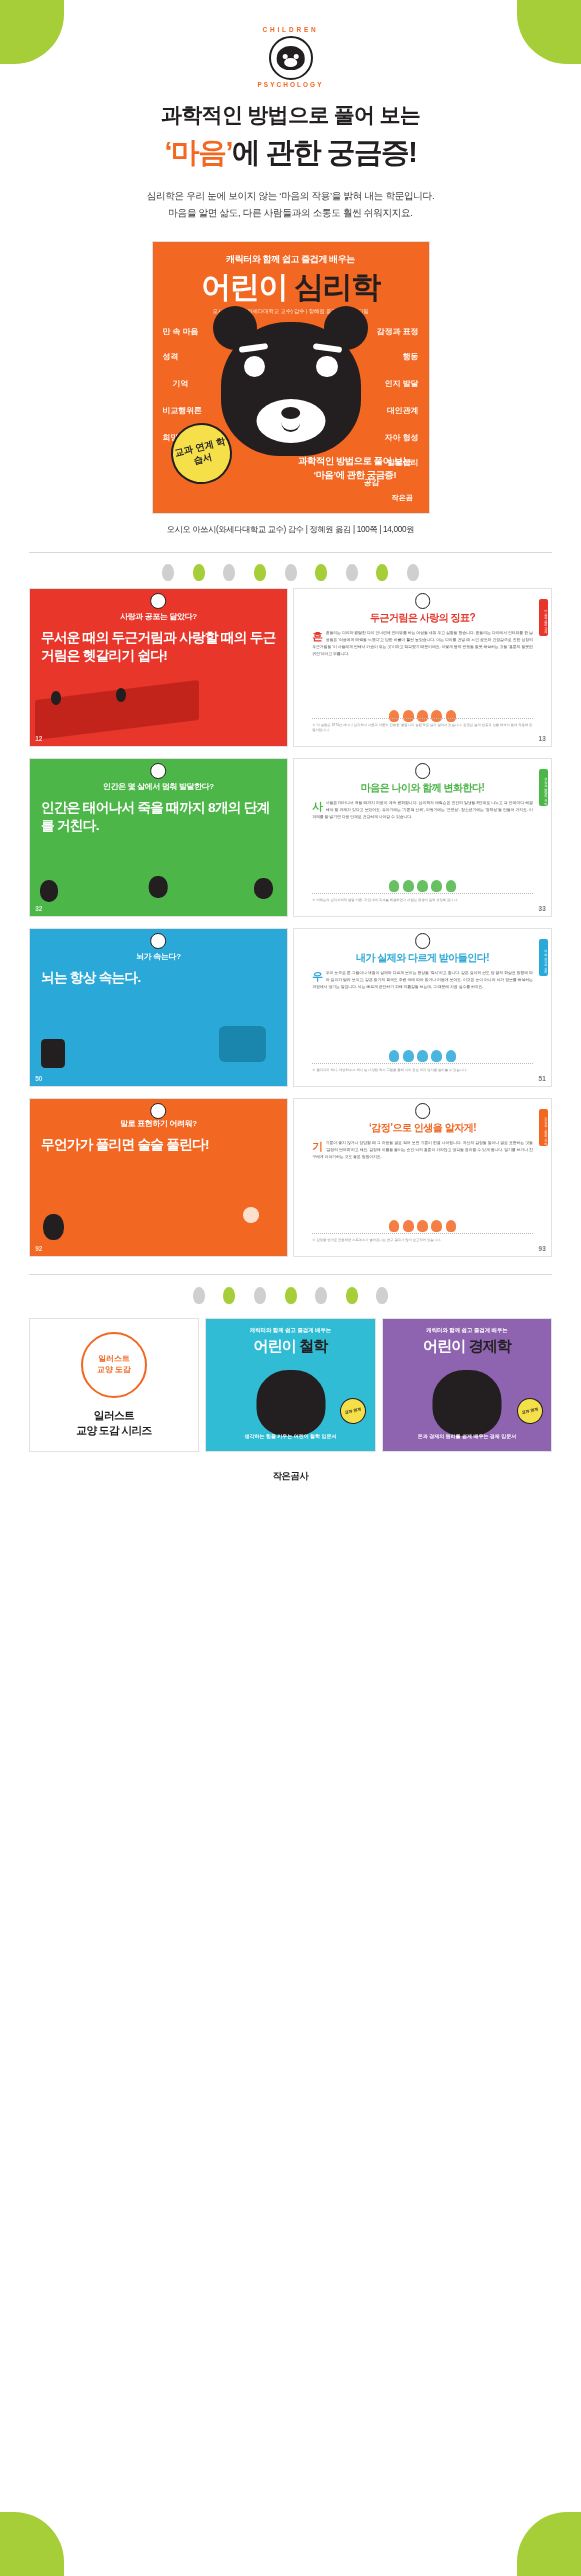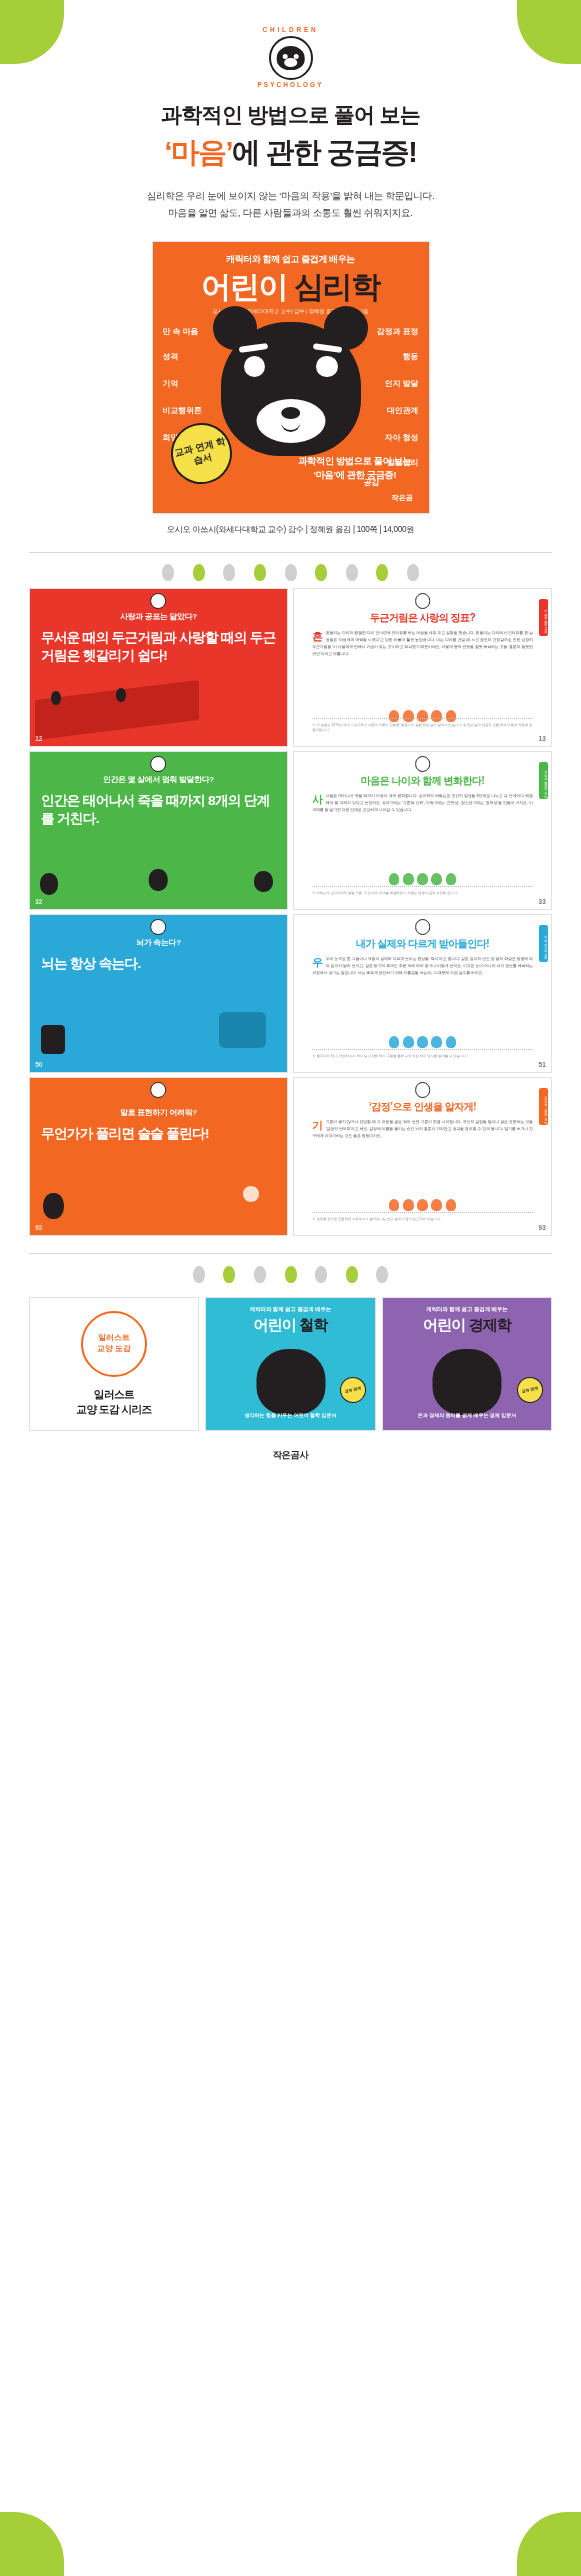--- a/index.html
+++ b/index.html
@@ -287,22 +287,21 @@
     width: 12px; height: 17px;
     border-radius: 50% 50% 45% 45%;
     background: #cfcfcf;
   }
   .print.g { background: #a6ce39; }
 
   
   .spread {
     display: flex;
     gap: 4.3px;
-    margin: 0 0 4px 0;
-    justify-content: flex-end;
+    margin: 0 0 11px 0;
   }
   .pg {
     width: 50%;
     height: 159px;
     position: relative;
     overflow: hidden;
     border: 0.7px solid #e2e2e2;
   }
   .pg-left { }
   .pg-right { background: #ffffff; }
@@ -541,21 +540,21 @@
           <span class="w1">어린이</span>
           <span class="w2">심리학</span>
         </div>
         <div class="cover-credit">오시오 야스시(와세다대학교 교수) 감수  |  정혜원 옮김  |  최도혁 그림</div>
 
         <div class="cover-words">
           <span style="left:10px; top:5.7px;">만 속 마음</span>
           <span style="right:10px; top:5.7px;">감정과 표정</span>
           <span style="left:10px; top:30px;">성격</span>
           <span style="right:10px; top:30px;">행동</span>
-          <span style="left:10px; top:57px;">기억</span>
+          <span style="left:20px; top:57px;">기억</span>
           <span style="right:10px; top:57px;margin-left:12px;">인지 발달</span>
           <span style="left:10px; top:84px;">비교행위론</span>
           <span style="right:10px; top:84px;">대인관계</span>
           <span style="left:10px; top:111px;">희망과 좌절</span>
           <span style="right:10px; top:111px;">자아 형성</span>
           <span style="right:10px; top:136px;">발달심리</span>
           <span style="right:49px; top:156px;">공감</span>
         </div>
 
         <div class="cover-bear">
@@ -679,21 +678,21 @@
           <div class="f" style="background:#2aa8d8"></div>
         </div>
         <div class="pg-foot">※ 뮐러리어 착시, 에빙하우스 착시 등 다양한 착시 그림을 통해 뇌의 정보 처리 방식을 알아볼 수 있습니다.</div>
         <div class="pg-num r">51</div>
       </div>
     </div>
 
     <div class="spread">
       <div class="pg pg-left" style="background:#f26722">
         <div class="badge-circle"></div>
-        <div class="pg-head" style="color:#ffffff; padding-top:29px;">말로 표현하기 어려워?</div>
+        <div class="pg-head" style="color:#ffffff; padding-top:19px;">말로 표현하기 어려워?</div>
         <div class="pg-big" style="color:#ffffff">무언가가 풀리면 술술 풀린다!</div>
         <div class="shape" style="left:13px; bottom:15.7px; width:21.4px; height:26px; background:#231f20; border-radius:46%;"></div>
         <div class="shape" style="right:28.6px; bottom:33px; width:15.7px; height:15.7px; background:#fbe0cd; border-radius:50%;"></div>
         <div class="pg-num l" style="color:#ffe0cc">92</div>
       </div>
       <div class="pg pg-right">
         <div class="side-tab right" style="background:#f26722">감정과 표현의 심리</div>
         <div class="badge-circle"></div>
         <div class="pg-title-r" style="color:#f26722; padding-top:21.4px;">‘감정’으로 인생을 알자게!</div>
         <div class="pg-body">

